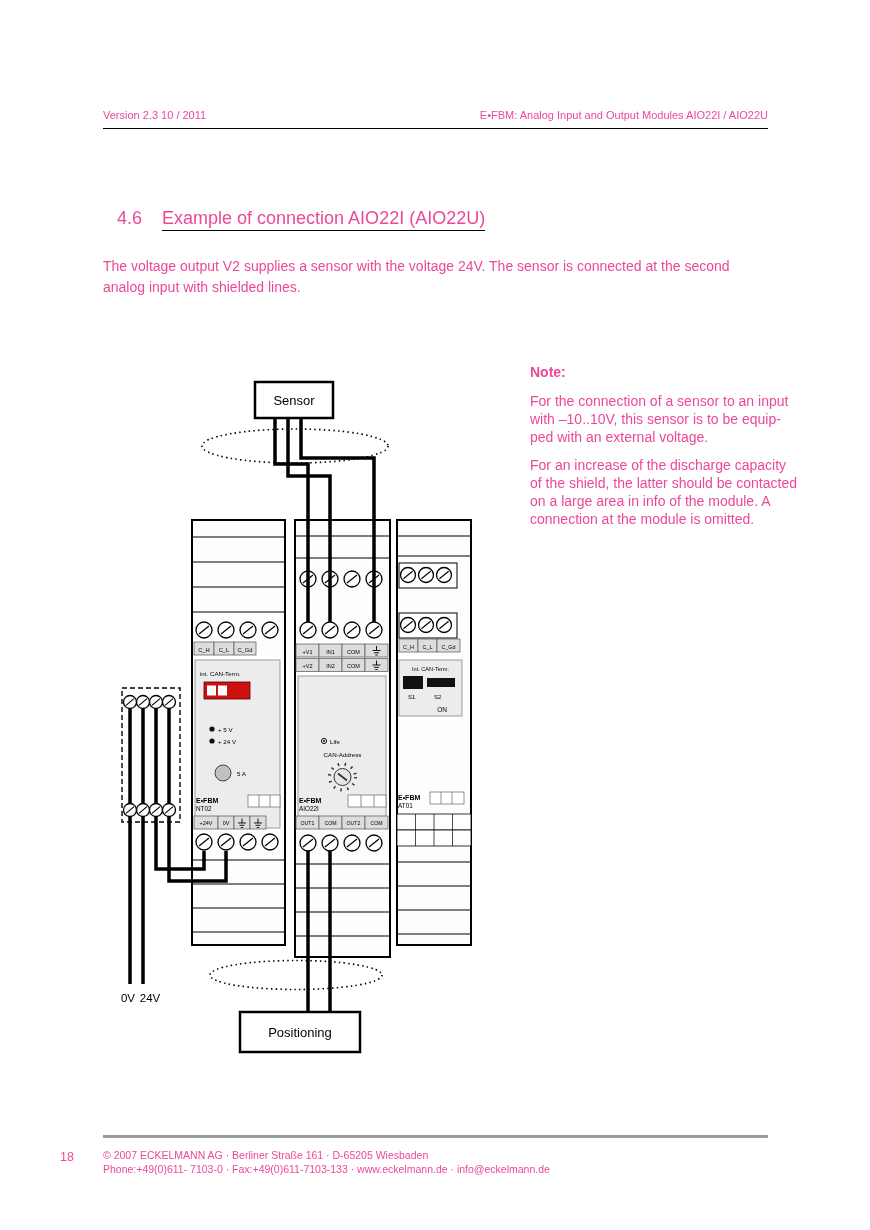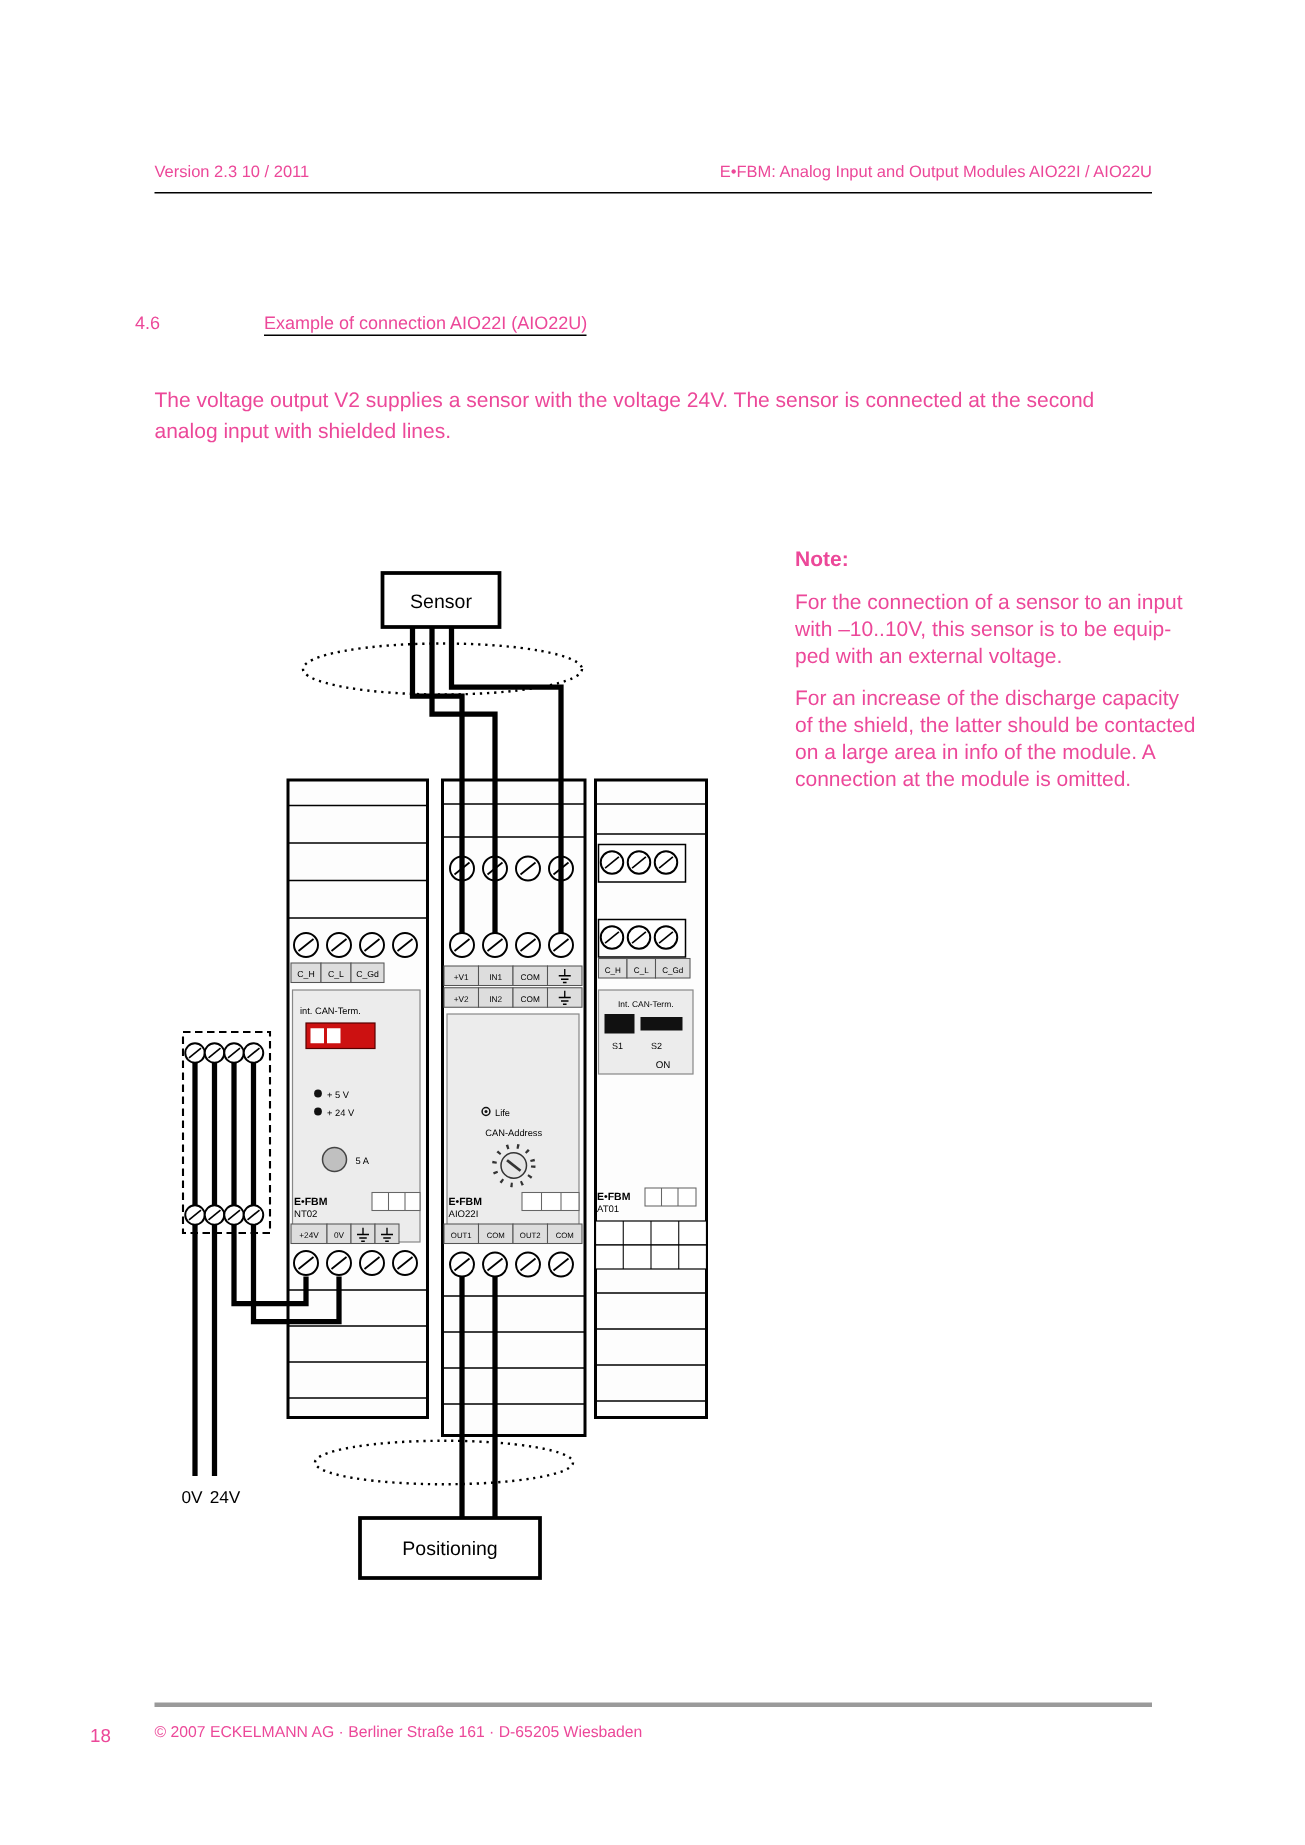--- a/index.html
+++ b/index.html
@@ -3,21 +3,21 @@
 <meta charset="utf-8">
 <style>
   html,body{margin:0;padding:0;background:#e8e8e8;}
   .page{position:relative;width:870px;height:1230px;background:#ffffff;overflow:hidden;
         font-family:"Liberation Sans",sans-serif;color:#ec4899;}
   .abs{position:absolute;}
   .hdr{font-size:11px;top:109px;}
   .hdr-left{left:103px;}
   .hdr-right{right:102px;text-align:right;}
   .hdr-rule{left:103px;top:128px;width:665px;border-top:1.5px solid #000;}
-  .heading{left:90px;top:208px;font-size:12px;display:flex;gap:41px;}
+  .heading{left:117px;top:208px;font-size:18px;display:flex;}
   .heading .num{width:45px;}
   .heading .title{border-bottom:1.3px solid #000;padding-bottom:1px;}
   .body-para{left:103px;width:700px;font-size:14px;line-height:21px;white-space:pre-line;}
   .p1{top:256px;}
   .p2{top:291px;}
   .note{left:487px;top:363px;width:295px;font-size:14px;line-height:18px;margin-left:43px;}
   .note-title{font-weight:bold;margin:0 0 11px 0;}
   .note-para{white-space:pre-line;margin:0 0 10px 0;}
   .ftr-rule{left:103px;top:1135px;width:665px;height:2.5px;background:#9a9a9a;}
   .page-num{left:60px;top:1150px;font-size:12.5px;}
@@ -240,14 +240,15 @@
       <text x="210" y="664.5" font-size="13" text-anchor="middle">Positioning</text>
     </g>
 
     <text x="38" y="630" font-size="11.5" text-anchor="middle">0V</text>
     <text x="60" y="630" font-size="11.5" text-anchor="middle">24V</text>
   </svg>
 
   <div class="abs ftr-rule"></div>
   <div class="abs page-num">18</div>
   <div class="abs ftr-text f1">©  2007 ECKELMANN AG · Berliner Straße 161 · D-65205 Wiesbaden</div>
+  <div class="abs ftr-text f2">Phone:+49(0)611- 7103-0 · Fax:+49(0)611-7103-133 · www.eckelmann.de · info@eckelmann.de</div>
 
 </div>
 
 </body></html>

